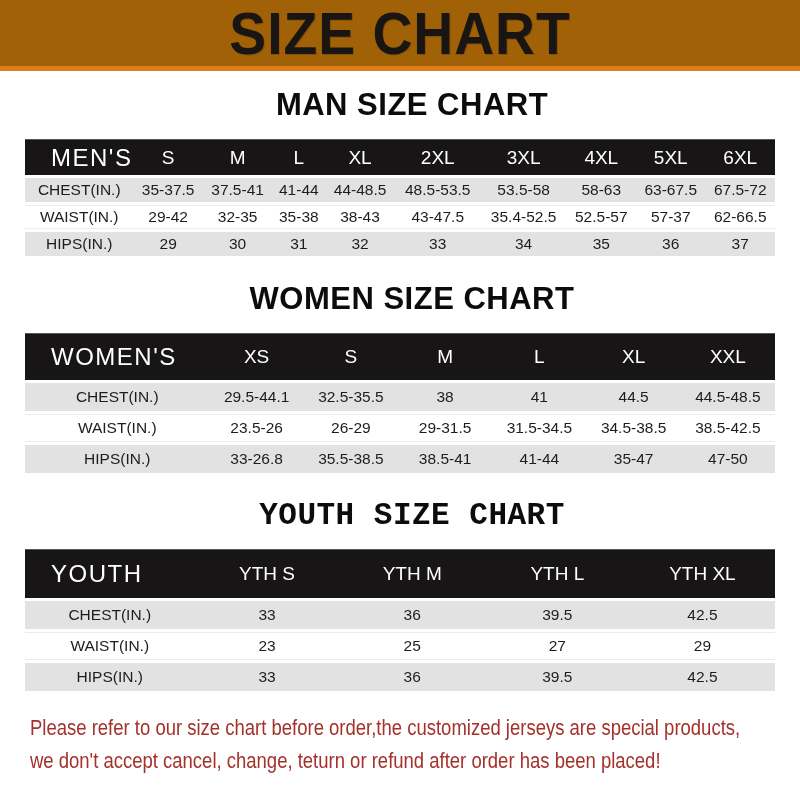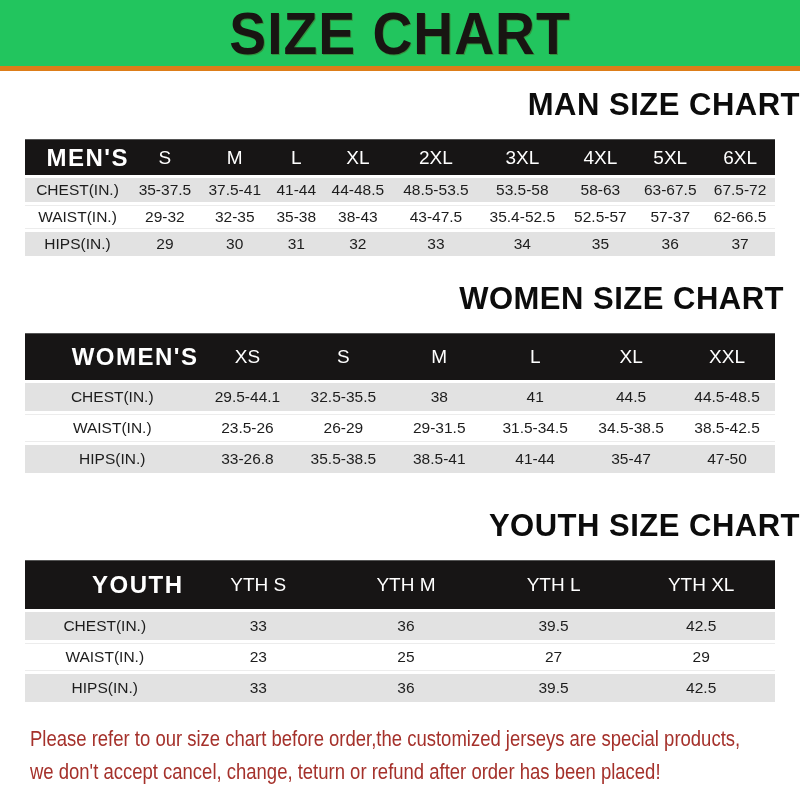--- a/index.html
+++ b/index.html
@@ -11,71 +11,71 @@
   body {
     width: 800px;
     height: 800px;
     overflow: hidden;
     -webkit-font-smoothing: antialiased;
   }
 
   
   .banner {
     height: 66px;
-    background: #22c55e;
+    background: #a16207;
     border-bottom: 5px solid #DD7D19;
     display: flex;
     align-items: flex-end;
     justify-content: center;
   }
   .banner-title {
     font-size: 57px;
     font-weight: bold;
     color: #181512;
     letter-spacing: 1px;
     transform: scaleX(0.97) scaleY(1.05);
     text-shadow: 1px 1px 0 rgba(90,50,0,0.35);
     white-space: nowrap;
   }
 
   
   .section-heading {
-    text-align: right;
+    text-align: center;
     font-size: 31px;
     font-weight: bold;
     color: #0c0c0c;
     letter-spacing: 0.5px;
     white-space: nowrap;
     padding-left: 24px;
   }
   .section-men   .section-heading { margin: 16px 0 13px; }
   .section-women .section-heading { margin: 22px 16px 13px; }
-  .section-youth .section-heading { margin: 32px 0 13px; }
+  .section-youth .section-heading { margin: 22px 0 13px; font-family: Liberation Mono, monospace; }
 
   
   table.size-table {
     width: 750px;
     margin: 0 auto;
     border-collapse: separate;
     border-spacing: 0 3px;
     color: #1d1d1d;
   }
   table.size-table thead th {
     background: #171515;
     color: #ffffff;
     text-align: center;
     font-weight: normal;
     font-size: 19px;
     border-top: 1px solid #555;
   }
   table.size-table thead th.corner {
-    text-align: right;
-    padding-left: 16px;
+    text-align: left;
+    padding-left: 26px;
     font-size: 24px;
-    font-weight: bold;
+    font-weight: normal;
     letter-spacing: 1.5px;
   }
   .section-men   thead th { height: 33px; }
   .section-women thead th { height: 44px; }
   .section-youth thead th { height: 46px; }
 
   table.size-table tbody th,
   table.size-table tbody td {
     text-align: center;
     font-weight: normal;
@@ -148,21 +148,21 @@
             <td>41-44</td>
             <td>44-48.5</td>
             <td>48.5-53.5</td>
             <td>53.5-58</td>
             <td>58-63</td>
             <td>63-67.5</td>
             <td>67.5-72</td>
           </tr>
           <tr>
             <th>WAIST(IN.)</th>
-            <td>29-32</td>
+            <td>29-42</td>
             <td>32-35</td>
             <td>35-38</td>
             <td>38-43</td>
             <td>43-47.5</td>
             <td>35.4-52.5</td>
             <td>52.5-57</td>
             <td>57-37</td>
             <td>62-66.5</td>
           </tr>
           <tr>

